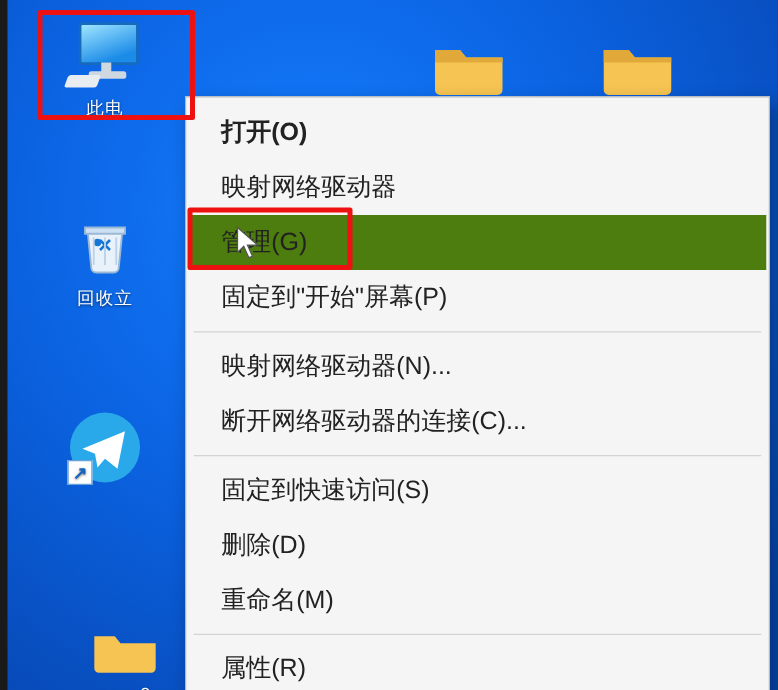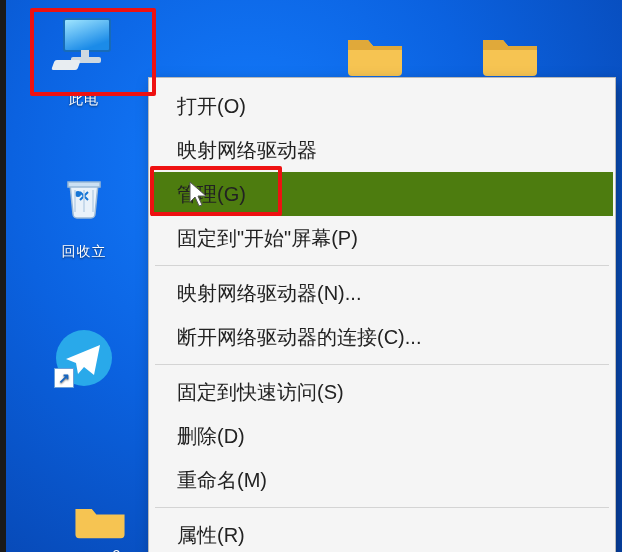--- a/index.html
+++ b/index.html
@@ -22,21 +22,21 @@
   
   .desktop-icon {
     position: absolute;
     width: 100px;
     text-align: center;
     color: #fff;
     font-size: 14px;
     text-shadow: 0 1px 2px rgba(0,0,0,.6);
   }
   .desktop-icon .label {
-    margin-top: 21px;
+    margin-top: 8px;
     display: block;
     letter-spacing: 1px;
     white-space: nowrap;
   }
   .icon-box {
     width: 70px;
     height: 54px;
     margin: 0 auto;
     position: relative;
   }
@@ -114,21 +114,21 @@
     padding: 6px 2px;
     font-size: 20px;
     color: #222;
   }
   .menu-item {
     padding: 7px 10px 7px 26px;
     line-height: 1.5;
     cursor: default;
     white-space: nowrap;
   }
-  .menu-item.bold { font-weight: 400; }
+  .menu-item.bold { font-weight: 700; }
   .menu-item.hover { background:#4d7c0f; }
   .menu-sep {
     height: 1px;
     background:#d4d4d4;
     margin: 5px 4px;
   }
 
   
   .annot {
     position: absolute;

